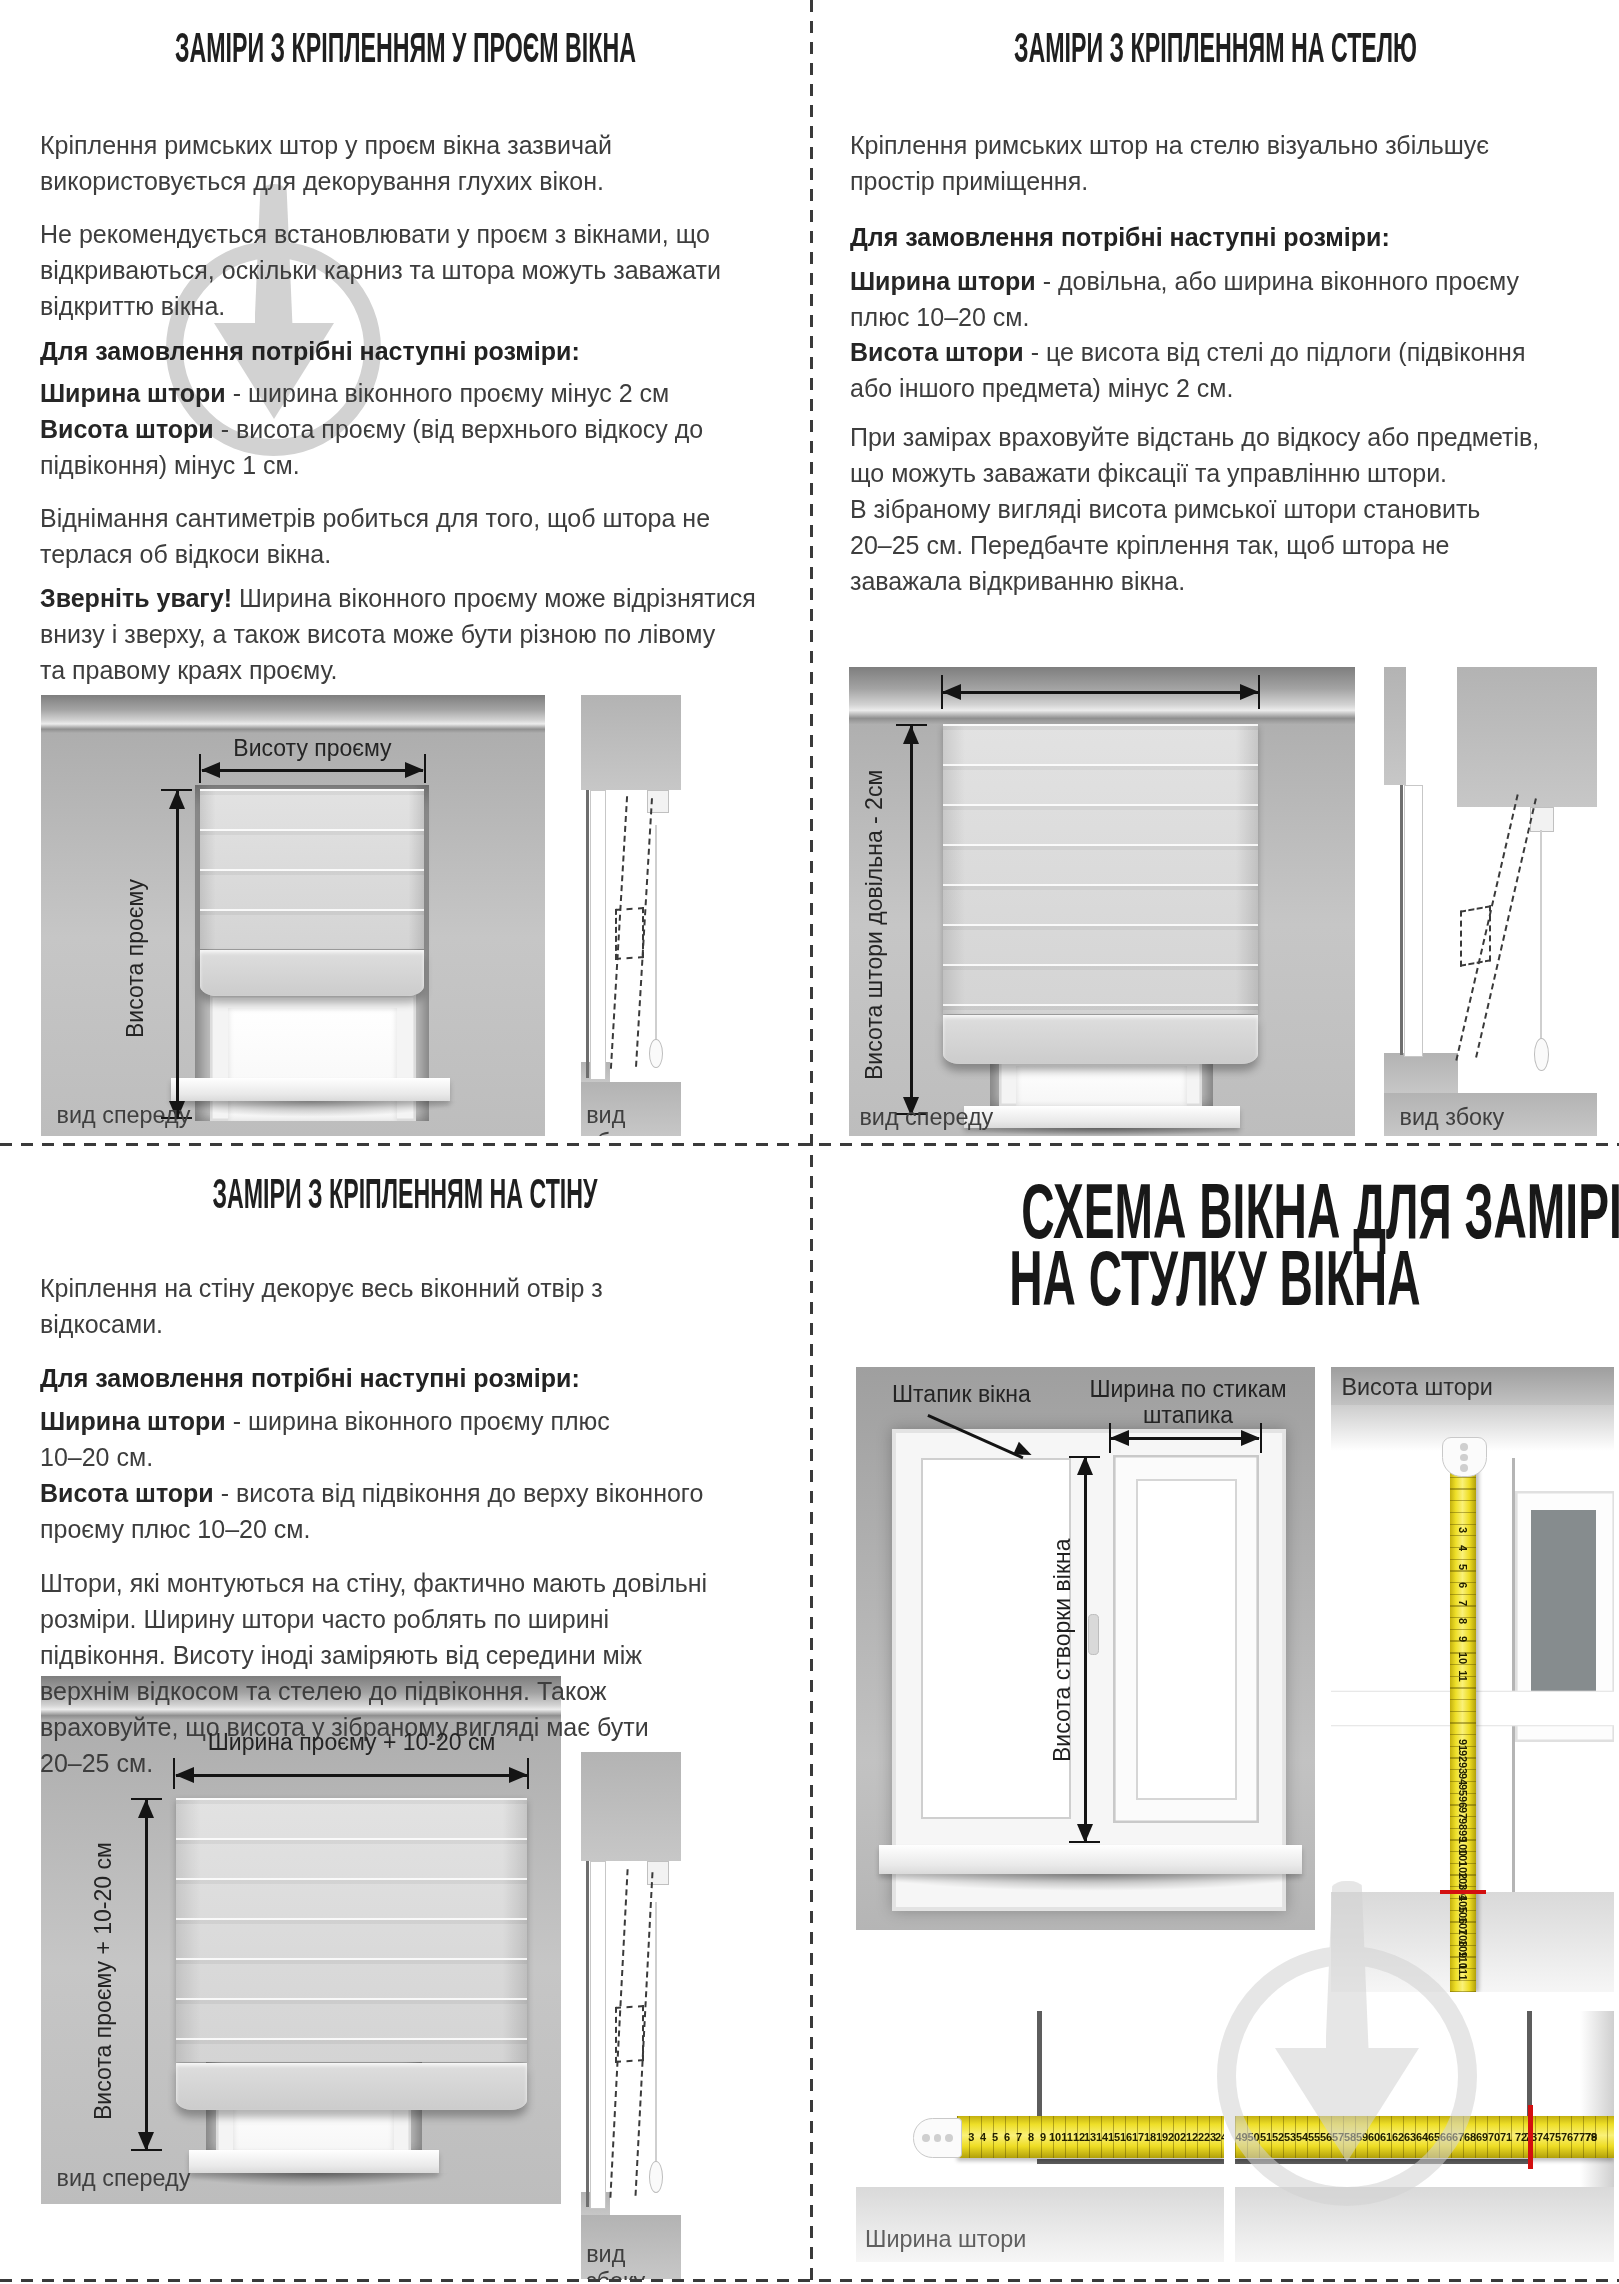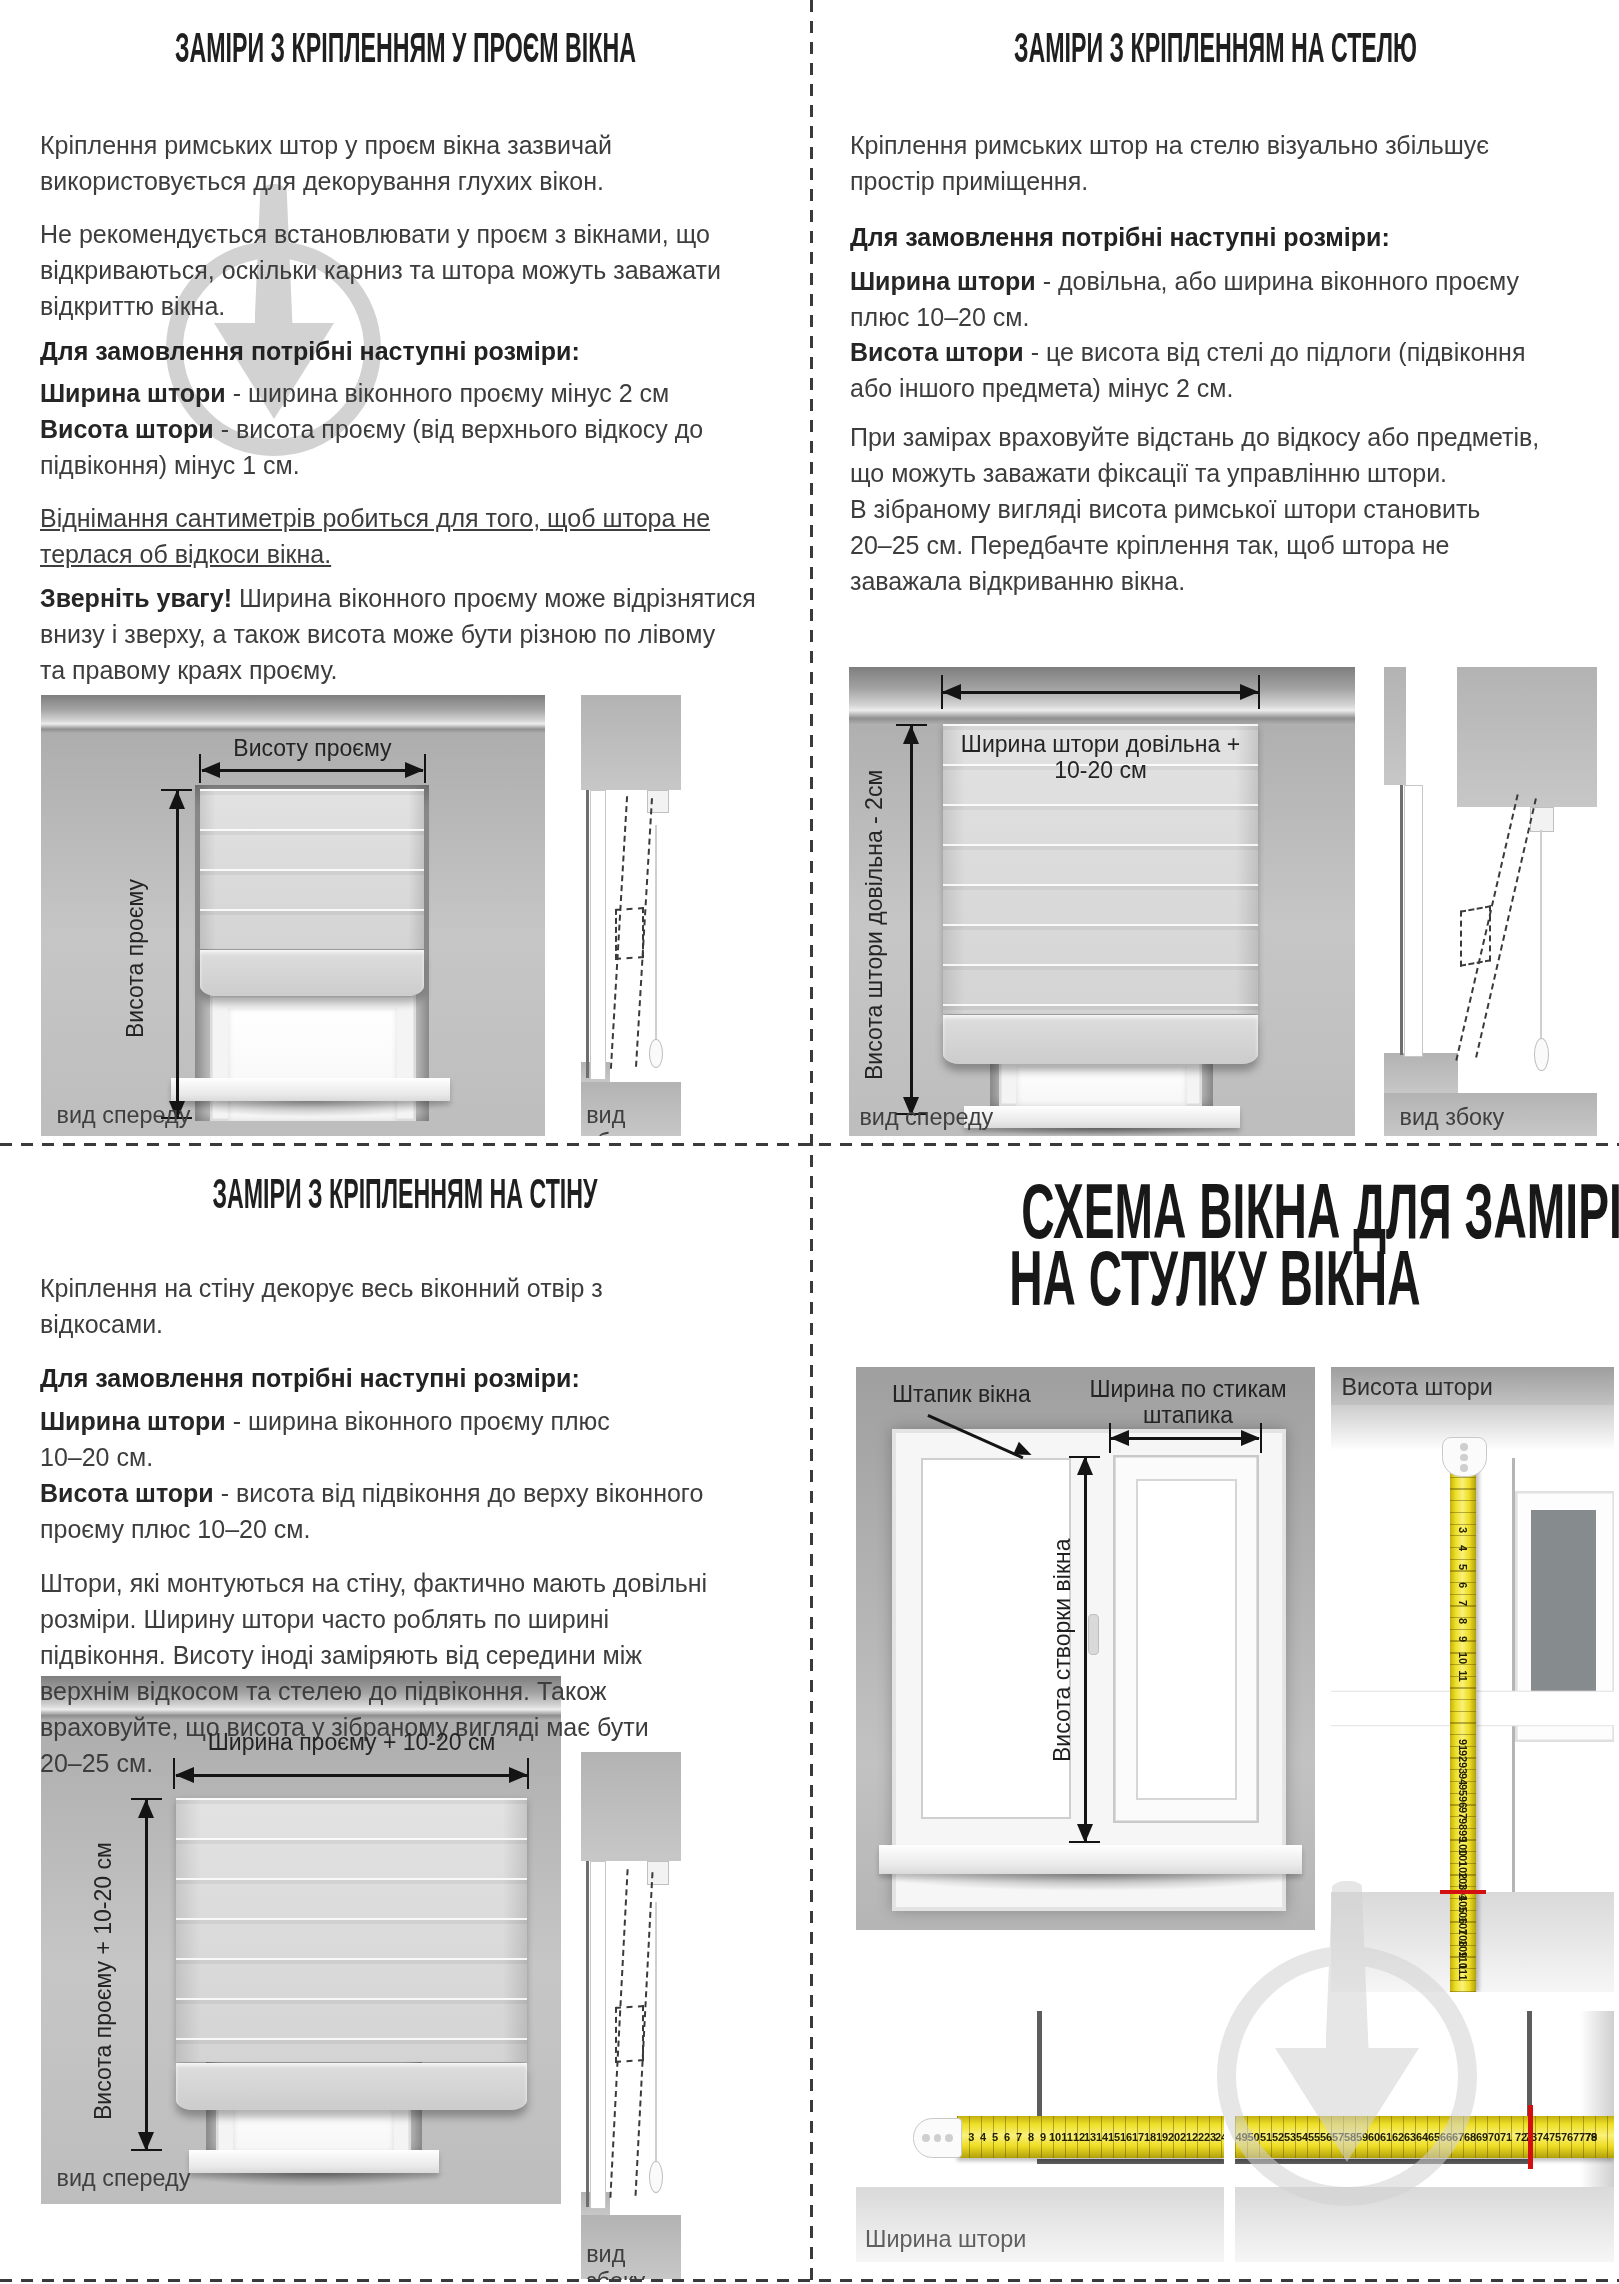--- a/index.html
+++ b/index.html
@@ -99,21 +99,21 @@
     <div class="qtitle" style="left:0;top:26px;"><span>ЗАМІРИ З КРІПЛЕННЯМ У ПРОЄМ ВІКНА</span></div>
     <div class="body" style="left:40px;top:79px;">Кріплення римських штор у проєм вікна зазвичай
 використовується для декорування глухих вікон.</div>
     <div class="body" style="left:40px;top:168px;">Не рекомендується встановлювати у проєм з вікнами, що
 відкриваються, оскільки карниз та штора можуть заважати
 відкриттю вікна.</div>
     <div class="body h2" style="left:40px;top:285px;">Для замовлення потрібні наступні розміри:</div>
     <div class="body" style="left:40px;top:327px;"><span class="b">Ширина штори</span><span> - ширина віконного проєму мінус 2 см</span></div>
     <div class="body" style="left:40px;top:363px;"><span class="b">Висота штори</span><span> - висота проєму (від верхнього відкосу до
 підвіконня) мінус 1 см.</span></div>
-    <div class="body" style="left:40px;top:452px;text-decoration:underline;">Віднімання сантиметрів робиться для того, щоб штора не
+    <div class="body" style="left:40px;top:452px;">Віднімання сантиметрів робиться для того, щоб штора не
 терлася об відкоси вікна.</div>
     <div class="body" style="left:40px;top:532px;"><span class="b">Зверніть увагу!</span><span> Ширина віконного проєму може відрізнятися
 внизу і зверху, а також висота може бути різною по лівому
 та правому краях проєму.</span></div>
 
     <div class="pic" style="left:41px;top:695px;width:504px;height:441px;">
       <div class="cornice" style="top:0;height:38px;"></div>
       <div class="reveal" style="left:154px;top:90px;width:234px;height:336px;"></div>
       <div class="winframe" style="left:169px;top:300px;width:206px;height:126px;"></div>
       <div class="glass" style="left:187px;top:313px;width:169px;height:113px;"></div>
@@ -168,21 +168,20 @@
       <div class="reveal" style="left:141px;top:348px;width:223px;height:91px;"></div>
       <div class="winframe" style="left:150px;top:387px;width:203px;height:52px;"></div>
       <div class="glass" style="left:167px;top:399px;width:171px;height:40px;"></div>
       <div class="blind" style="left:94px;top:57px;width:315px;height:290px;"></div>
       <div class="skirt" style="left:94px;top:348px;width:315px;height:49px;"></div>
       <div class="sill" style="left:115px;top:439px;width:276px;height:22px;"></div>
       <div class="sillshadow" style="left:104px;top:461px;width:297px;height:7.8px;"></div>
       <div class="harrow" style="left:94px;top:24px;width:315px;"></div>
       <div class="tick" style="left:92px;top:7.8px;width:2px;height:34px;"></div>
       <div class="tick" style="left:409px;top:7.8px;width:2px;height:34px;"></div>
-      <div class="alabel" style="left:94px;top:64px;width:315px;">Ширина штори довільна + 10-20 см</div>
       <div class="varrow" style="left:61px;top:59px;height:389px;"></div>
       <div class="tick" style="left:47px;top:57px;width:31px;height:2px;"></div>
       <div class="tick" style="left:47px;top:446px;width:31px;height:2px;"></div>
       <div class="vlabel" style="left:11.7px;top:98px;height:319px;">Висота штори довільна - 2см</div>
       <div class="piclabel" style="left:10.4px;top:437px;">вид спереду</div>
     </div>
 
     <div class="sv" style="left:1384px;top:667px;width:213px;height:469px;">
       <div class="svblock" style="left:0;top:0;width:22px;height:118px;"></div>
       <div class="svblock" style="left:73px;top:0;width:140px;height:140px;"></div>

